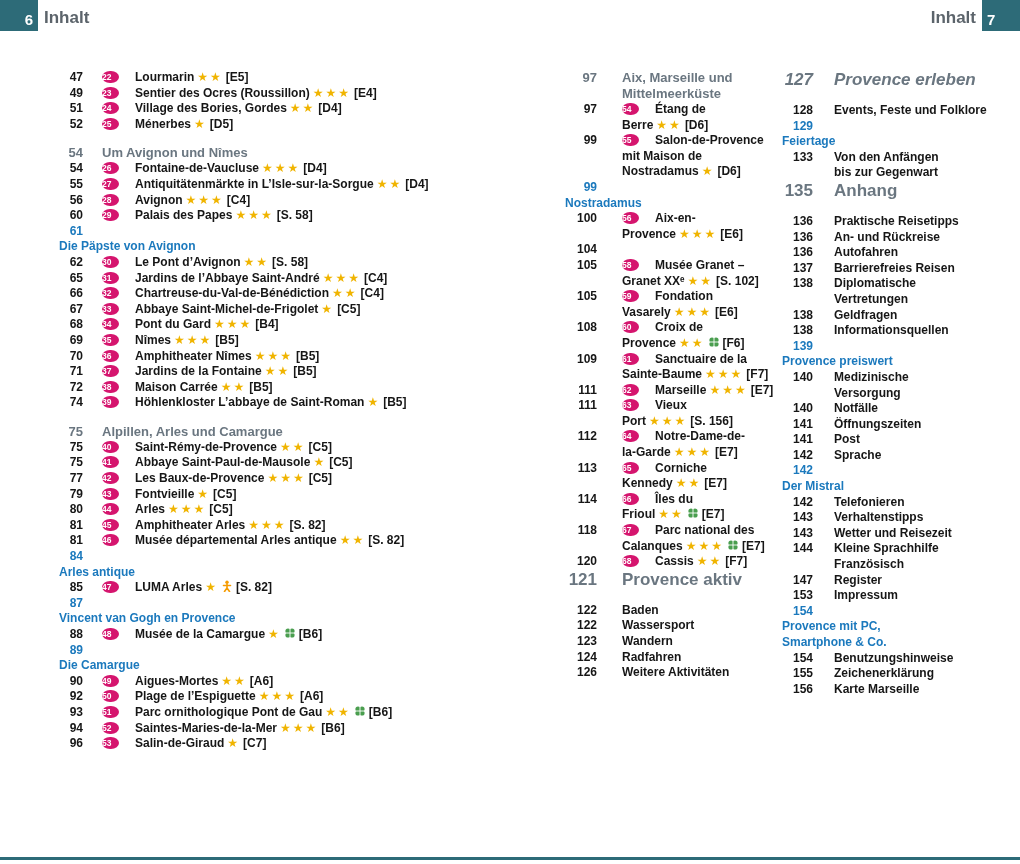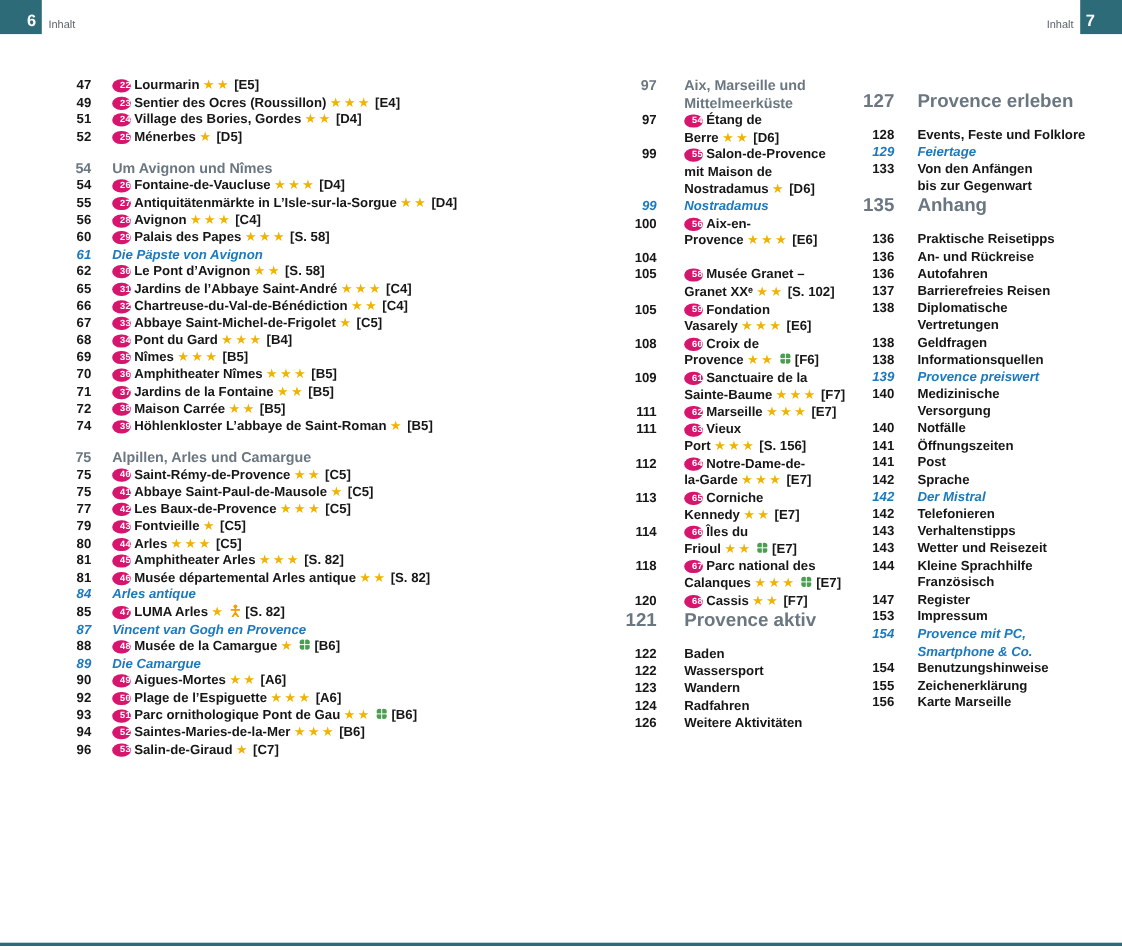--- a/index.html
+++ b/index.html
@@ -14,21 +14,21 @@
     --orange:#f59b00;
   }
   *{margin:0;padding:0;box-sizing:border-box;}
   body{width:1020px;height:864px;background:#fff;font-family:"Liberation Sans",sans-serif;position:relative;overflow:hidden;}
   .page{position:absolute;inset:0;background:#fff;}
 
   
   .hdr-box{position:absolute;top:0;width:38px;height:31px;background:var(--teal);color:#fff;font-weight:700;font-size:15px;display:flex;align-items:flex-end;padding-bottom:3px;}
   .hdr-box.left{left:0;justify-content:flex-end;padding-right:5px;}
   .hdr-box.right{right:0;justify-content:flex-start;padding-left:5px;}
-  .hdr-label{position:absolute;top:0;height:31px;display:flex;align-items:flex-end;padding-bottom:3px;color:var(--headgray);font-weight:400;font-size:10px;}
+  .hdr-label{position:absolute;top:0;height:31px;display:flex;align-items:flex-end;padding-bottom:3px;color:var(--headgray);font-weight:700;font-size:17px;}
   .hdr-label.left{left:44px;}
   .hdr-label.right{right:44px;}
 
   .bottom-rule{position:absolute;left:0;right:0;bottom:4px;height:3px;background:var(--teal);}
 
   
   .col{position:absolute;top:70px;}
   .col1{left:59px;width:465px;}
   .col2{left:565px;width:213px;}
   .col3{left:782px;width:232px;}
@@ -41,25 +41,25 @@
   .content{flex:1 1 auto;font-weight:700;}
   .title{white-space:pre-line;}
 
   .row.section{color:var(--gray);font-size:13px;line-height:16px;}
   .row.section .pg,.row.section .content{color:var(--gray);}
   .row.section{margin-top:13px;}
   .col .row.section:first-child{margin-top:0;}
 
   .row.big{color:var(--gray);font-size:17px;line-height:20px;margin-bottom:13px;}
   .row.big .pg,.row.big .content{color:var(--gray);}
-  .col .row.big:first-child{margin-top:12px;}
-
-  .row.note,.row.note .pg,.row.note .content{color:var(--blue);font-style:italic;}
-
-  .badge{display:inline-block;background:var(--pink);color:#fff;font-size:8.5px;font-weight:700;line-height:12px;min-width:17px;height:12px;border-radius:8px/6px;text-align:right;vertical-align:1px;margin-right:3px;letter-spacing:0;font-family:Liberation Mono, monospace;}
+  .col .row.big:first-child{margin-top:0;font-style:italic;}
+
+  .row.note,.row.note .pg,.row.note .content{color:var(--blue);flex-direction:column;}
+
+  .badge{display:inline-block;background:var(--pink);color:#fff;font-size:8.5px;font-weight:700;line-height:12px;min-width:17px;height:12px;border-radius:8px/6px;text-align:left;vertical-align:1px;margin-right:16px;letter-spacing:0;}
   .stars{color:var(--gold);letter-spacing:2px;margin-left:3px;font-weight:400;font-size:12px;}
   .ref{margin-left:3px;white-space:nowrap;}
   .icn{display:inline-block;vertical-align:-1px;margin-left:3px;}
 </style>
 </head>
 <body>
 
 <div class="page">
 
   <div class="hdr-box left">

